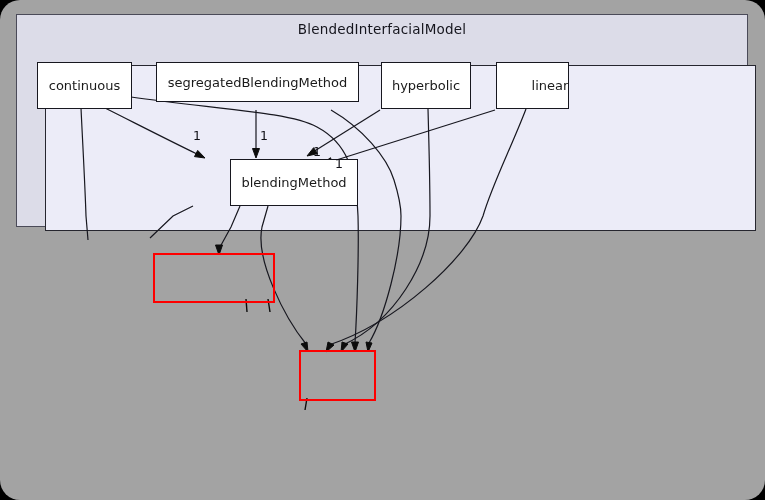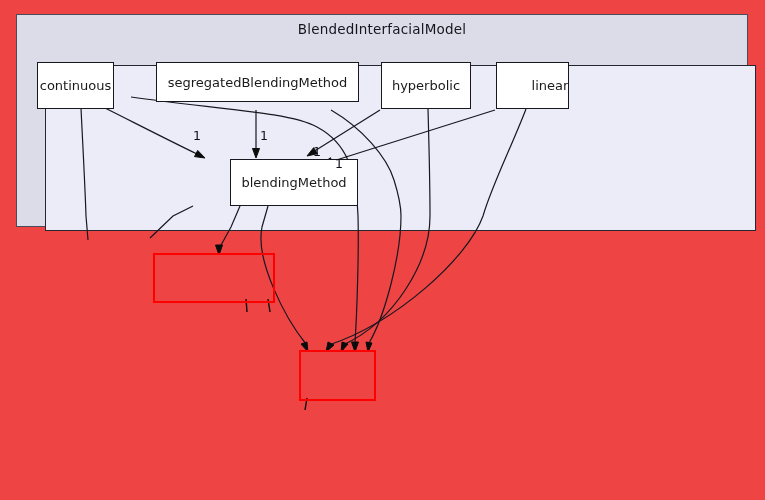--- a/index.html
+++ b/index.html
@@ -1,17 +1,17 @@
 <!DOCTYPE html>
 <html><head>
 <meta charset="utf-8">
 <style>
   html,body{margin:0;padding:0;background:#000;}
   body{font-family:"DejaVu Sans","Liberation Sans",sans-serif;}
-  #canvas{position:relative;width:765px;height:500px;background:#ef4444;overflow:hidden;}
+  #canvas{position:relative;width:765px;height:500px;background:#a3a3a3;overflow:hidden;border-radius:20px;}
 
   
   .cluster-outer{
     position:absolute;left:16px;top:14px;width:732px;height:213px;
     background:#dcdce8;border:1.5px solid #4a4a58;box-sizing:border-box;
   }
   .cluster-title{
     position:absolute;left:0;top:6px;width:100%;text-align:center;
     font-size:13.5px;color:#15151d;letter-spacing:0.2px;
   }
@@ -23,21 +23,21 @@
     position:absolute;left:578px;top:79px;width:165px;text-align:center;
     font-size:13.5px;color:#15151d;
   }
 
   
   .node{
     position:absolute;background:#ffffff;border:1.4px solid #17171f;
     box-sizing:border-box;display:flex;align-items:center;justify-content:center;
     font-size:13px;color:#1a1a1a;white-space:nowrap;
   }
-  .n-continuous{left:37px;top:62px;width:77px;height:47px;}
+  .n-continuous{left:37px;top:62px;width:95px;height:47px;}
   .n-segregated{left:156px;top:62px;width:203px;height:40px;}
   .n-hyperbolic{left:381px;top:62px;width:90px;height:47px;}
   .n-linear{left:496px;top:62px;width:73px;height:47px;padding-left:35px;}
   .n-blending{left:192px;top:159px;width:128px;height:47px;margin-left:38px;}
 
   
   .hidden-node{
     position:absolute;background:transparent;border:2px solid #fe0000;
     box-sizing:border-box;
   }

